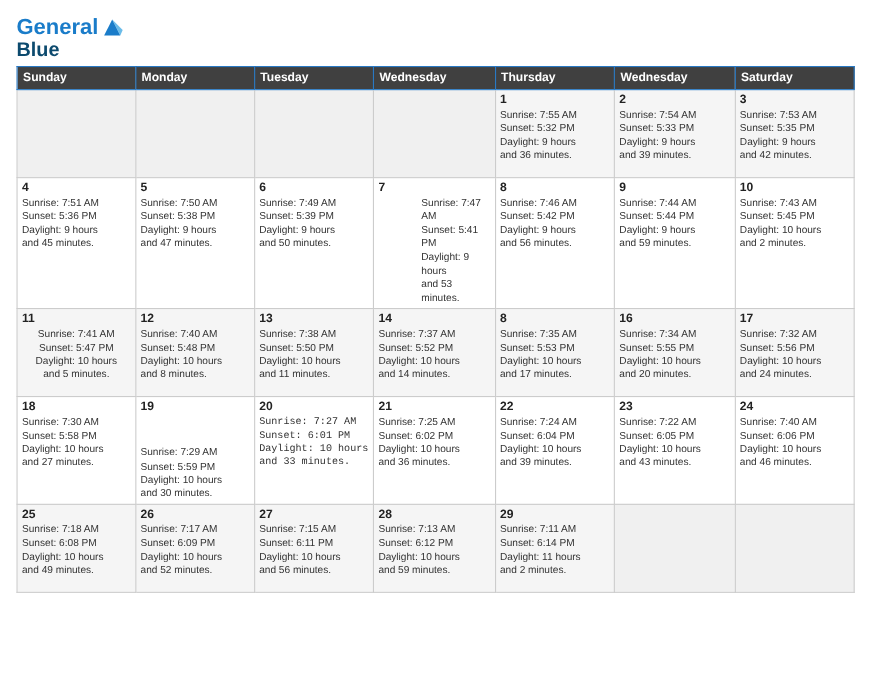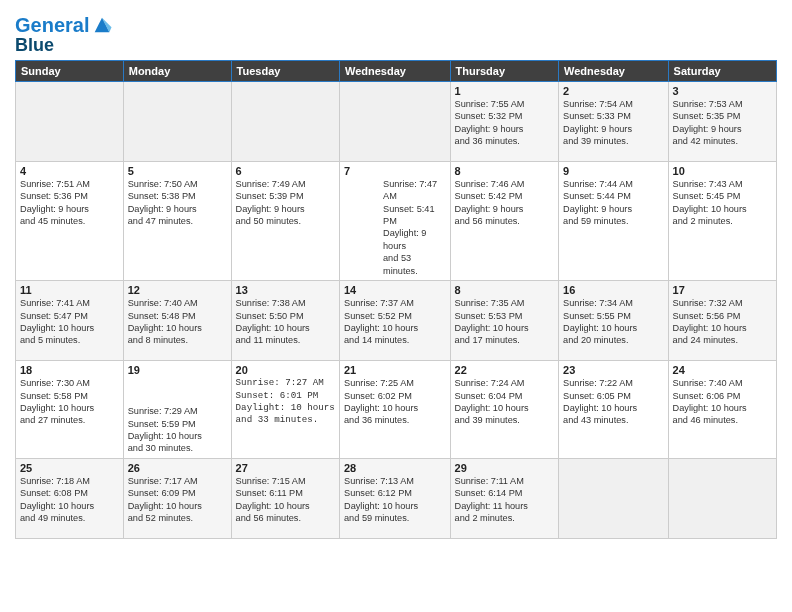--- a/index.html
+++ b/index.html
@@ -208,21 +208,21 @@
             <span class="day-num">10</span>
             <div class="day-info" style="white-space: pre-line;">Sunrise: 7:43 AM
 Sunset: 5:45 PM
 Daylight: 10 hours
 and 2 minutes.</div>
           </td>
         </tr>
         <tr>
           <td>
             <span class="day-num">11</span>
-            <div class="day-info" style="white-space: pre-line;">Sunrise: 7:41 AM
+            <div class="day-info" style="white-space: pre-line; text-align: center;">Sunrise: 7:41 AM
 Sunset: 5:47 PM
 Daylight: 10 hours
 and 5 minutes.</div>
           </td>
           <td>
             <span class="day-num">12</span>
             <div class="day-info" style="white-space: pre-line;">Sunrise: 7:40 AM
 Sunset: 5:48 PM
 Daylight: 10 hours
 and 8 minutes.</div>

